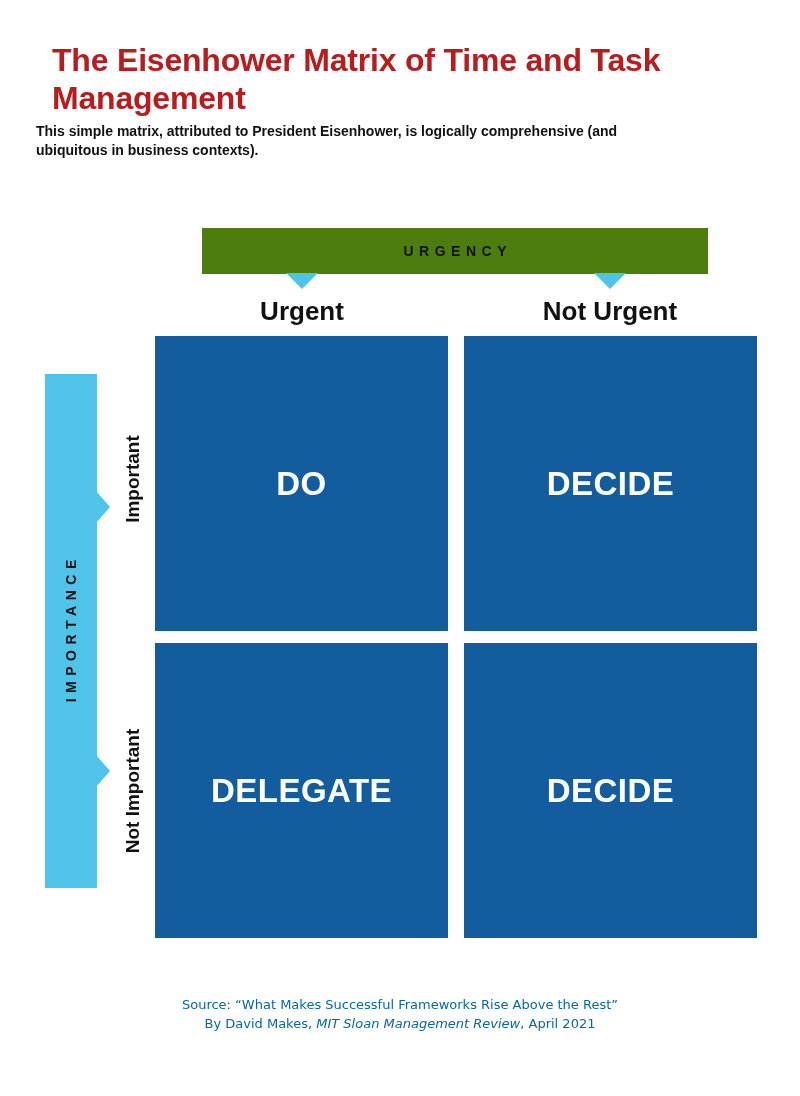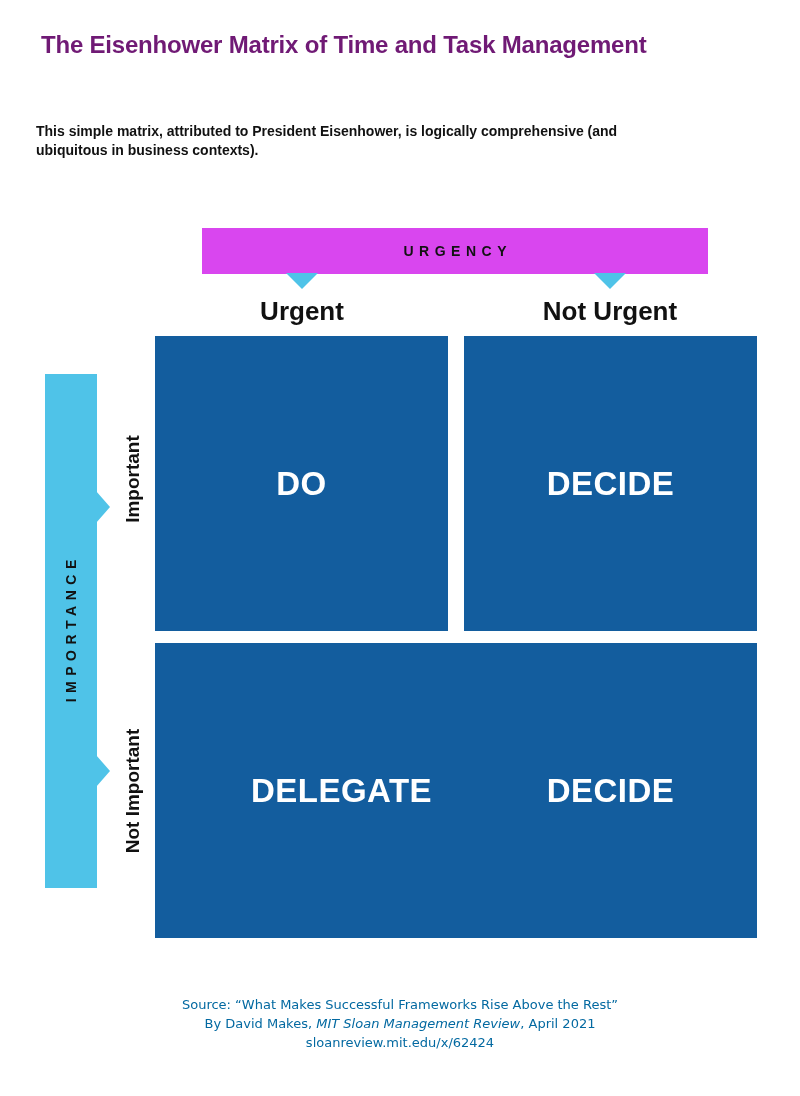--- a/index.html
+++ b/index.html
@@ -16,26 +16,26 @@
     font-family: "Liberation Sans", sans-serif;
     -webkit-font-smoothing: antialiased;
   }
 
   
   #page-title {
     position: absolute;
     left: 36px;
     top: 26px;
     width: 710px;
-    margin: 5px;
-    font-size: 24px;
+    margin: 16px;
+    font-size: 32px;
     line-height: 1.18;
     font-weight: 700;
     letter-spacing: -0.2px;
-    color: #701a75;
+    color: #b91c1c;
   }
   #page-subtitle {
     position: absolute;
     left: 36px;
     top: 122px;
     width: 650px;
     margin: 0;
     font-size: 14px;
     line-height: 1.35;
     font-weight: 700;
@@ -51,21 +51,21 @@
     height: 1096px;
   }
 
   
   .urgency-bar {
     position: absolute;
     left: 202px;
     top: 228px;
     width: 506px;
     height: 46px;
-    background: #d946ef;
+    background: #4d7c0f;
     display: flex;
     align-items: center;
     justify-content: center;
   }
   .urgency-bar-label {
     font-size: 14px;
     font-weight: 700;
     letter-spacing: 5.5px;
     color: #121212;
     text-indent: 5.5px;
@@ -152,21 +152,21 @@
     position: absolute;
     width: 293px;
     height: 295px;
     background: #135D9E;
     display: flex;
     align-items: center;
     justify-content: center;
   }
   .quadrant.q-do       { left: 155px; top: 336px; }
   .quadrant.q-decide   { left: 464px; top: 336px; }
-  .quadrant.q-delegate { left: 155px; top: 643px; padding-left: 40px; }
+  .quadrant.q-delegate { left: 155px; top: 643px; }
   .quadrant.q-delete   { left: 464px; top: 643px; }
 
   .quadrant-label {
     font-size: 33px;
     font-weight: 700;
     letter-spacing: 0.5px;
     color: #ffffff;
     text-align: center;
   }
 
@@ -226,14 +226,13 @@
 
   <div class="quadrant q-delete">
     <span class="quadrant-label">DECIDE</span>
   </div>
 
 </div>
 
 <div id="source">
   <span class="src-line">Source: “What Makes Successful Frameworks Rise Above the Rest”</span>
   <span class="src-line"><span>By David Makes, </span><span class="src-italic">MIT Sloan Management Review</span><span>, April 2021</span></span>
-  <span class="src-line">sloanreview.mit.edu/x/62424</span>
 </div>
 
 </body></html>

